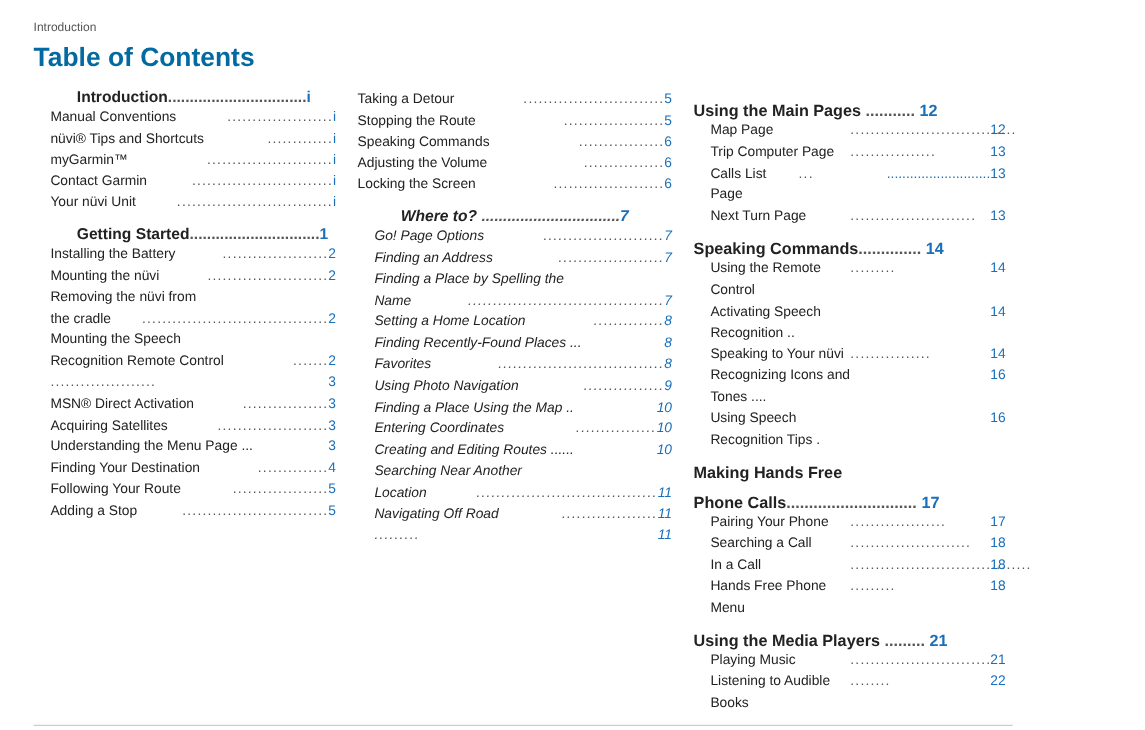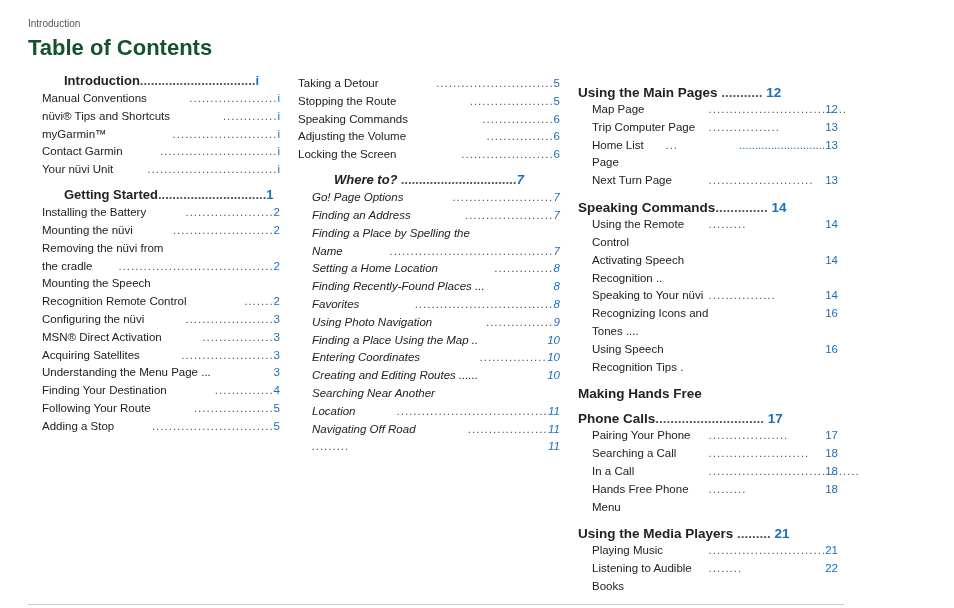--- a/index.html
+++ b/index.html
@@ -31,21 +31,21 @@
     }
     .column {
       flex: 1;
       padding-right: 18px;
     }
     .column:last-child { padding-right: 0; }
 
     h1.toc-title {
       font-size: 22px;
       font-weight: bold;
-      color: #14532d;
+      color: #0369a1;
       margin-bottom: 12px;
     }
 
     .section-heading {
       font-size: 13px;
       font-weight: bold;
       color: #222;
       margin-top: 8px;
       margin-bottom: 2px;
       padding-left: 36px;
@@ -176,21 +176,20 @@
           <span class="toc-label">Mounting the Speech</span>
           <span class="dots-line"></span>
           <span class="toc-page"></span>
         </div>
         <div class="toc-entry indent">
           <span class="toc-label">Recognition Remote Control</span>
           <span class="dots-line">.......</span>
           <span class="toc-page">2</span>
         </div>
         <div class="toc-entry indent">
-          <span class="toc-label">Configuring the nüvi </span>
           <span class="dots-line">.....................</span>
           <span class="toc-page">3</span>
         </div>
         <div class="toc-entry indent">
           <span class="toc-label">MSN® Direct Activation</span>
           <span class="dots-line">.................</span>
           <span class="toc-page">3</span>
         </div>
         <div class="toc-entry indent">
           <span class="toc-label">Acquiring Satellites</span>
@@ -342,21 +341,21 @@
           <span class="entry-label">Map Page</span>
           <span class="entry-dots dots-line">.................................</span>
           <span class="entry-page">12</span>
         </div>
         <div class="right-entry">
           <span class="entry-label">Trip Computer Page</span>
           <span class="entry-dots dots-line">.................</span>
           <span class="entry-page">13</span>
         </div>
         <div class="right-entry">
-          <span class="entry-label">Home List Page</span>
+          <span class="entry-label">Calls List Page</span>
           <span class="entry-dots dots-line">...</span>
           <span class="entry-page">...........................13</span>
         </div>
         <div class="right-entry">
           <span class="entry-label">Next Turn Page </span>
           <span class="entry-dots dots-line">.........................</span>
           <span class="entry-page">13</span>
         </div>
       </div>
 

